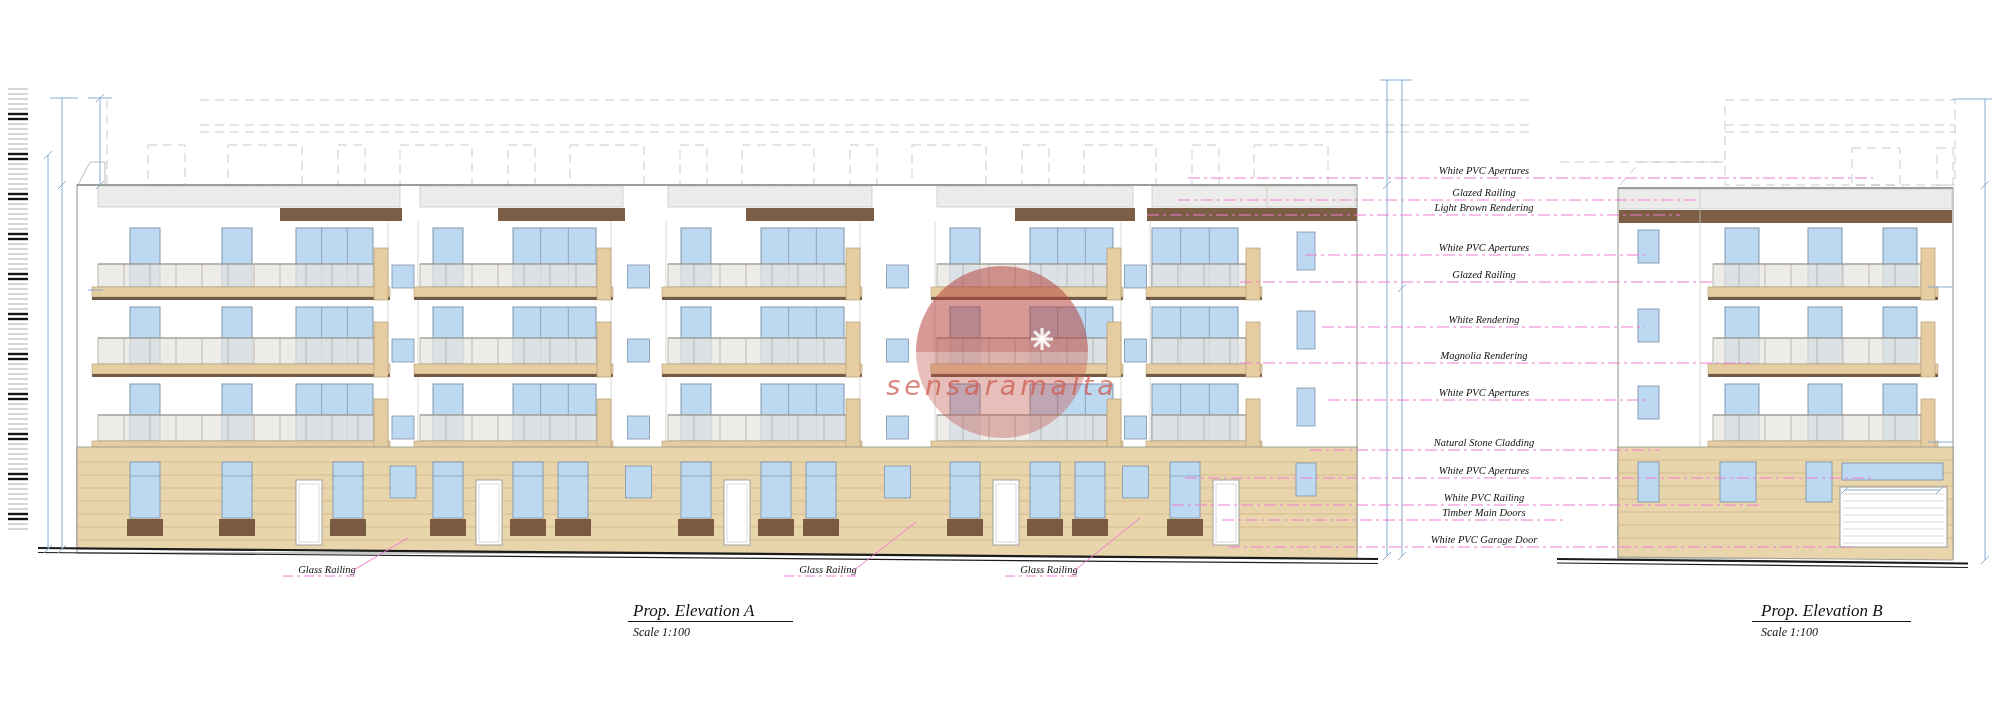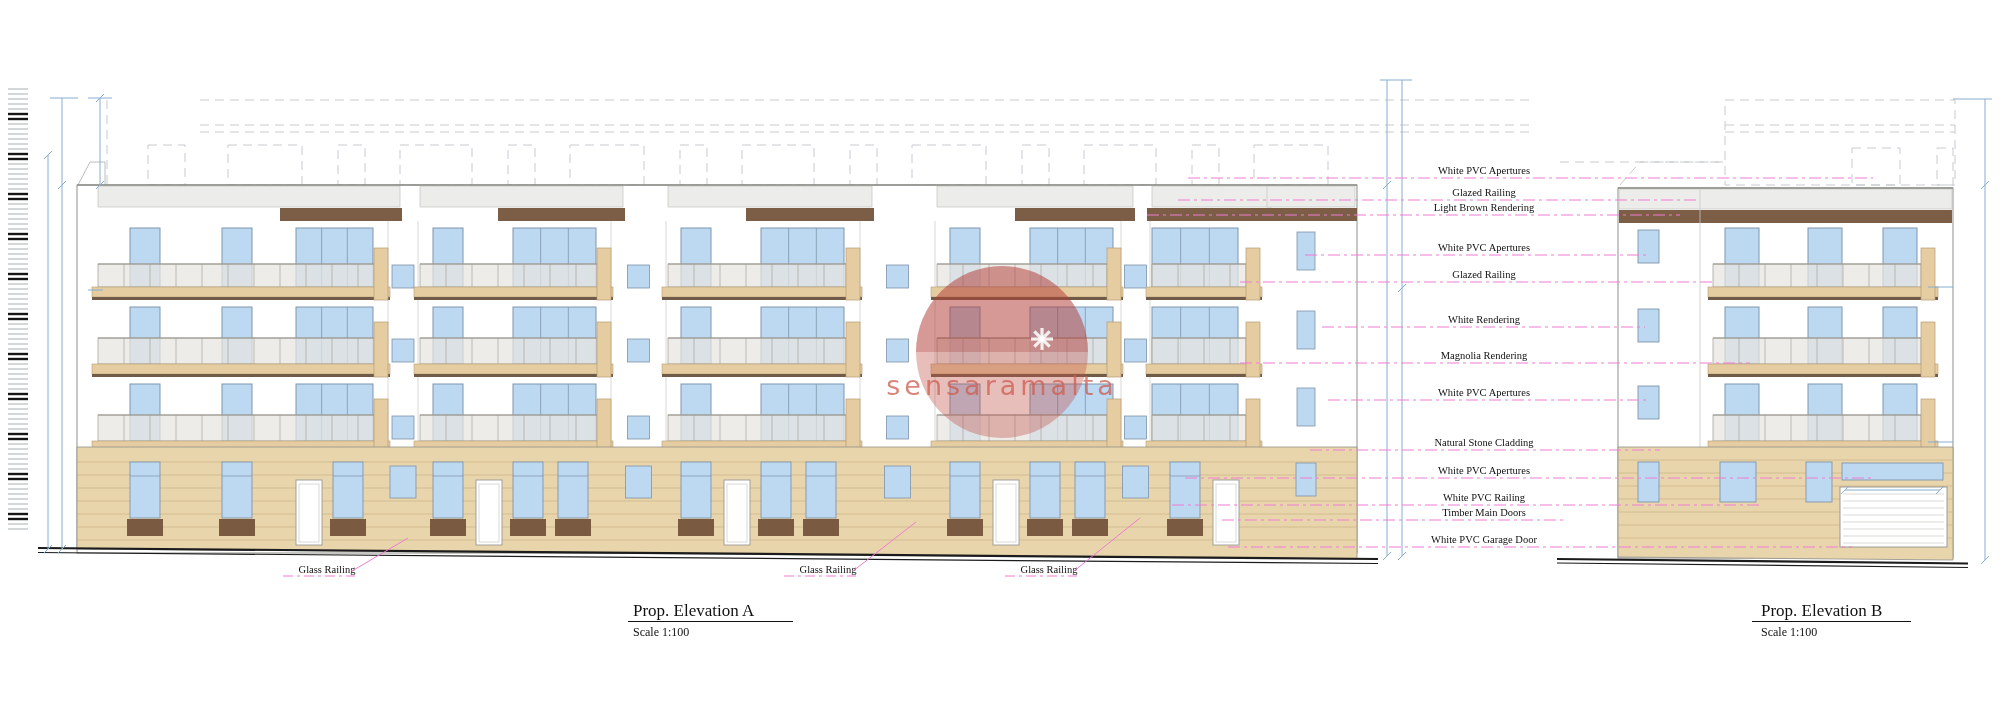--- a/index.html
+++ b/index.html
@@ -1,17 +1,17 @@
 <!DOCTYPE html>
 <html><head>
 <meta charset="utf-8">
 <style>
   html,body{margin:0;padding:0;background:#ffffff;}
   #stage{position:relative;width:2000px;height:722px;background:#ffffff;overflow:hidden;
-         font-family:"Liberation Serif","DejaVu Serif",serif;}
+         font-family:"Liberation Serif","DejaVu Serif",serif;font-style:italic;}
   svg{position:absolute;left:0;top:0;}
   text{font-family:"Liberation Serif","DejaVu Serif",serif;}
   .ann-label{font-size:10.5px;fill:#111111;}
   .title{font-size:17px;fill:#111111;}
   .scale{font-size:12px;fill:#111111;}
   .wm-text{font-size:27px;letter-spacing:4px;fill:rgba(205,92,80,0.75);font-family:"DejaVu Sans","Liberation Sans",sans-serif;}
 </style>
 </head>
 <body>
 

